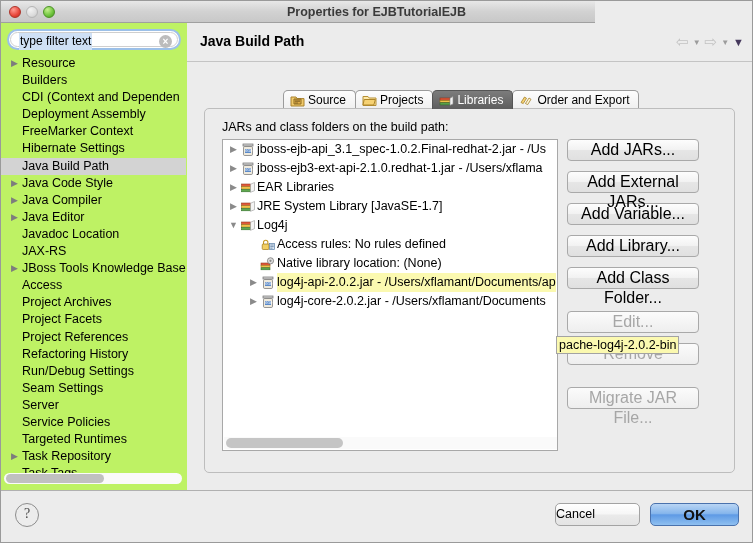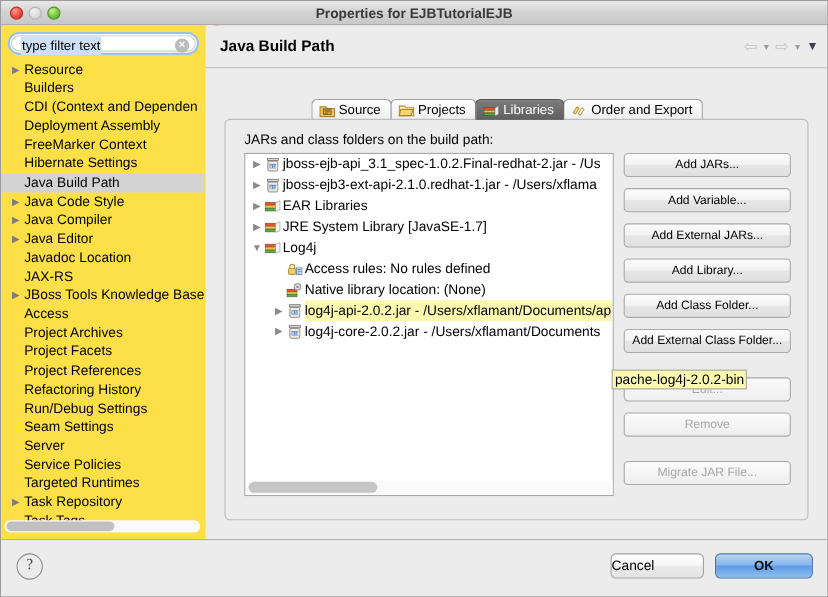--- a/index.html
+++ b/index.html
@@ -7,34 +7,34 @@
     width:753px;height:543px;overflow:hidden;
     font-family:"Liberation Sans","DejaVu Sans",sans-serif;
     font-size:12px;color:#000;
     background:#ececec;
     -webkit-font-smoothing:antialiased;
   }
   .window{position:relative;width:753px;height:543px;box-sizing:border-box;
     background:#ececec;border:1px solid #9a9a9a;}
 
   
-  .titlebar{position:absolute;left:0;top:0;width:751px;height:22px;
+  .titlebar{position:absolute;left:0;top:0;width:594px;height:22px;
     background:linear-gradient(to bottom,#e8e8e8 0%,#d2d2d2 50%,#c8c8c8 100%);
     border-bottom:1px solid #a0a0a0;box-sizing:border-box;}
   .title-text{position:absolute;left:0;top:0;width:751px;height:22px;
     line-height:22px;text-align:center;font-size:12.5px;font-weight:bold;color:#3a3a3a;}
   .traffic{position:absolute;left:8px;top:5px;display:flex;gap:5px;}
   .dot{width:12px;height:12px;border-radius:50%;box-sizing:border-box;}
   .dot.red{background:radial-gradient(circle at 35% 28%,#ff9b92 0%,#e8463a 60%,#b62a22 100%);border:1px solid #ad3329;}
   .dot.yellow{background:radial-gradient(circle at 35% 28%,#f2f2f2 0%,#dcdcdc 60%,#c2c2c2 100%);border:1px solid #b5b5b5;}
   .dot.green{background:radial-gradient(circle at 35% 28%,#c4f08c 0%,#6dc33c 60%,#4b9423 100%);border:1px solid #4c9226;}
 
   
   .sidebar{position:absolute;left:0;top:22px;width:198px;height:467px;
-    background:#fde047;border-right:4px solid #be185d;box-sizing:border-box;}
+    background:#bef264;border-right:4px solid #be185d;box-sizing:border-box;}
   .filter-wrap{position:absolute;left:6px;top:6px;width:174px;height:21px;}
   .filter-box{position:absolute;left:0;top:0;width:174px;height:21px;box-sizing:border-box;
     border:2px solid #9cc0e8;border-radius:11px;background:#fff;}
   .filter-box .inner{position:absolute;left:1px;top:1px;right:1px;bottom:1px;
     border-radius:10px;border:1px solid #cfcfcf;box-sizing:border-box;}
   .filter-text{position:absolute;left:10px;top:2px;line-height:17px;font-size:12px;color:#000;
     background:#cfe0f5;padding:0 1px;}
   .filter-clear{position:absolute;right:7px;top:4px;width:13px;height:13px;border-radius:50%;
     background:#bcbcbc;color:#fff;font-size:10px;line-height:13px;text-align:center;font-weight:bold;}
 
@@ -81,24 +81,24 @@
   .jtw{position:absolute;width:11px;text-align:center;color:#8a8a8a;font-size:9px;top:0;}
   .jico{position:absolute;width:16px;height:16px;top:2px;}
   .jtxt{position:absolute;top:0;white-space:nowrap;}
   .jrow.hl .jtxt{background:#fbf9b0;}
 
   .listsb{position:absolute;left:1px;bottom:1px;width:334px;height:12px;background:#fafafa;}
   .listsb .thumb{position:absolute;left:2px;top:1px;width:117px;height:10px;border-radius:5px;background:#c5c5c5;}
 
   
   .btncol{position:absolute;left:362px;top:30px;width:152px;}
-  .btn{width:152px;height:22px;box-sizing:border-box;margin-bottom:10px;
+  .btn{width:132px;height:22px;box-sizing:border-box;margin-bottom:10px;
     border:1px solid #a9a9a9;border-radius:4px;
     background:linear-gradient(to bottom,#fdfdfd 0%,#f2f2f2 48%,#e6e6e6 52%,#e0e0e0 100%);
-    font-size:11px;line-height:20px;text-align:center;color:#000;
+    font-size:16px;line-height:20px;text-align:center;color:#000;
     font-family:"Liberation Sans","DejaVu Sans",sans-serif;}
   .btn.dis{color:#a6a6a6;background:linear-gradient(to bottom,#fbfbfb,#eeeeee);}
   .btn.gap{margin-top:22px;}
 
   
   .tipover{position:absolute;left:0;top:0;background:#fbf9b0;border:1px solid #a3a3a3;
     font-size:12.5px;line-height:16px;padding:0 2px;white-space:nowrap;z-index:20;}
 
   
   .bottom{position:absolute;left:0;top:489px;width:751px;height:52px;
@@ -106,21 +106,21 @@
   .helpbtn{position:absolute;left:14px;top:12px;width:22px;height:22px;border-radius:50%;
     border:1px solid #8d8d8d;color:#4a4a4a;font-size:14px;line-height:20px;text-align:center;
     background:#ececec;font-family:"Liberation Serif",serif;}
   .btn-cancel{position:absolute;left:554px;top:12px;width:85px;height:23px;box-sizing:border-box;
     border:1px solid #a3a3a3;border-radius:5px;
     background:linear-gradient(to bottom,#ffffff 0%,#f6f6f6 48%,#eaeaea 52%,#e4e4e4 100%);
     font-size:12.5px;line-height:21px;}
   .btn-ok{position:absolute;left:649px;top:12px;width:89px;height:23px;box-sizing:border-box;
     border:1px solid #4a72ad;border-radius:5px;
     background:linear-gradient(to bottom,#b9d5f4 0%,#86b6ec 45%,#5e9ae5 52%,#8fc0f0 100%);
-    font-size:12px;line-height:21px;text-align:center;font-weight:bold;color:#111;}
+    font-size:15px;line-height:21px;text-align:center;font-weight:bold;color:#111;}
 </style>
 </head>
 <body>
 
 <div class="window">
 
   <div class="titlebar">
     <div class="traffic">
       <div class="dot red"></div>
       <div class="dot yellow"></div>
@@ -309,25 +309,24 @@
               <span class="jtxt" style="left: 54px;">log4j-core-2.0.2.jar - /Users/xflamant/Documents</span>
             </div>
           </div>
         <div class="listsb">
           <div class="thumb"></div>
         </div>
       </div>
 
       <div class="btncol" id="btncol">
           <div class="btn">Add JARs...</div>
+          <div class="btn">Add External JARs...</div>
           <div class="btn">Add Variable...</div>
-          <div class="btn">Add External JARs...</div>
           <div class="btn">Add Library...</div>
           <div class="btn">Add Class Folder...</div>
-          <div class="btn">Add External Class Folder...</div>
           <div class="btn dis gap">Edit...</div>
           <div class="btn dis">Remove</div>
           <div class="btn dis gap">Migrate JAR File...</div>
         </div>
 
       <div class="tipover" id="tipover" style="left:351px;top:227px;">pache-log4j-2.0.2-bin</div>
     </div>
   </div>
 
   <div class="bottom">

